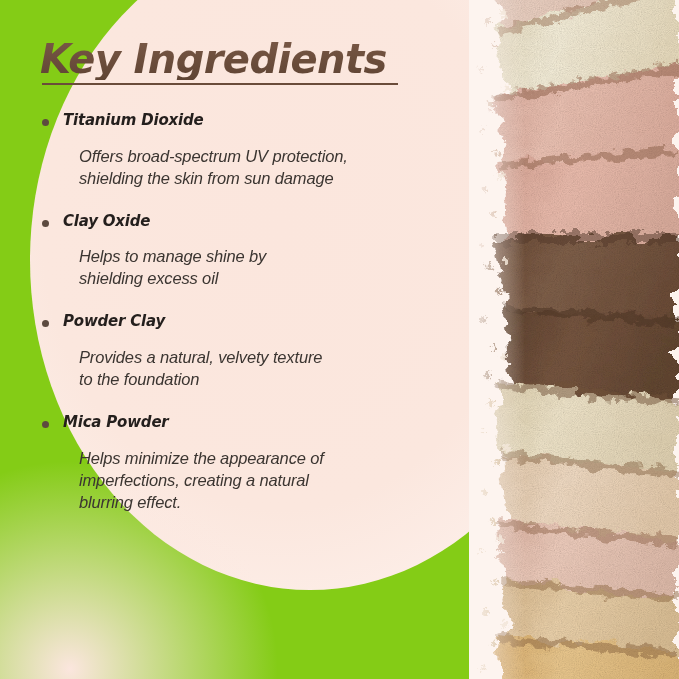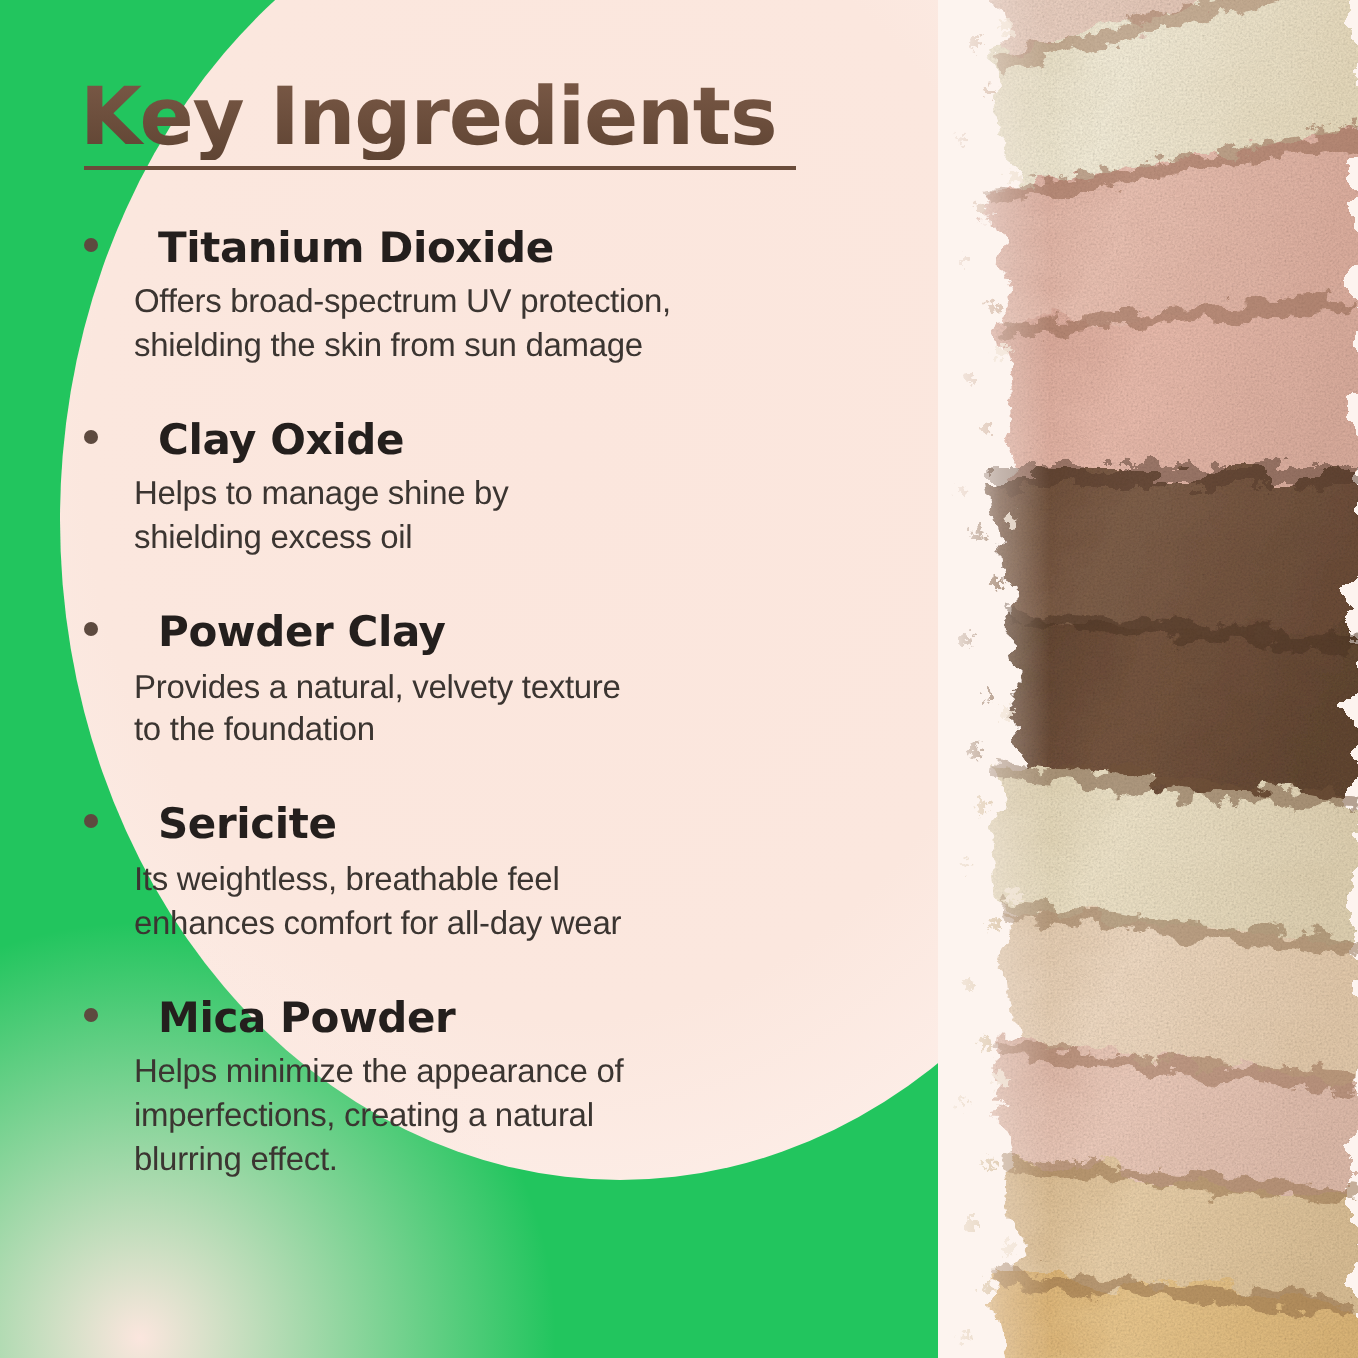--- a/index.html
+++ b/index.html
@@ -11,22 +11,23 @@
     height: 679px;
     overflow: hidden;
     font-family: "Liberation Sans", sans-serif;
     background: #fdf0ea;
   }
 
   #page {
     position: relative;
     width: 679px;
     height: 679px;
-    background: #22c55e;
+    background: #84cc16;
     overflow: hidden;
+    font-style: italic;
   }
 
   
   .blush-circle {
     position: absolute;
     left: 30px;
     top: -70px;
     width: 560px;
     height: 660px;
     border-radius: 50%;
@@ -97,36 +98,36 @@
     left: 2px;
     top: 8px;
     width: 7px;
     height: 7px;
     border-radius: 50%;
     background: #5d4a3f;
   }
 
   .ingredient-name {
     font-family: "DejaVu Sans", sans-serif;
-    font-size: 21px;
+    font-size: 15px;
     font-weight: 700;
     color: #241f1d;
     line-height: 1.25;
     letter-spacing: -0.2px;
-    margin: 0 0 2px 16px;
+    margin: 0 0 2px 0;
   }
 
   .ingredient-desc {
     font-family: "Liberation Sans", sans-serif;
     font-size: 16.5px;
     font-weight: 300;
     color: #3b3531;
     line-height: 1.33;
     letter-spacing: -0.15px;
-    margin: 4px;
+    margin: 16px;
     white-space: pre-line;
   }
 
   
   .powder-photo {
     position: absolute;
     right: 0;
     top: 0;
     width: 210px;
     height: 679px;
@@ -338,26 +339,20 @@
 shielding excess oil</p>
       </li>
 
       <li class="ingredient-item">
         <span class="bullet-dot"></span>
         <p class="ingredient-name">Powder Clay</p>
         <p class="ingredient-desc">Provides a natural, velvety texture
 to the foundation</p>
       </li>
 
-      <li class="ingredient-item">
-        <span class="bullet-dot"></span>
-        <p class="ingredient-name">Sericite</p>
-        <p class="ingredient-desc">Its weightless, breathable feel
-enhances comfort for all-day wear</p>
-      </li>
 
       <li class="ingredient-item">
         <span class="bullet-dot"></span>
         <p class="ingredient-name">Mica Powder</p>
         <p class="ingredient-desc">Helps minimize the appearance of
 imperfections, creating a natural
 blurring effect.</p>
       </li>
 
     </ul>

